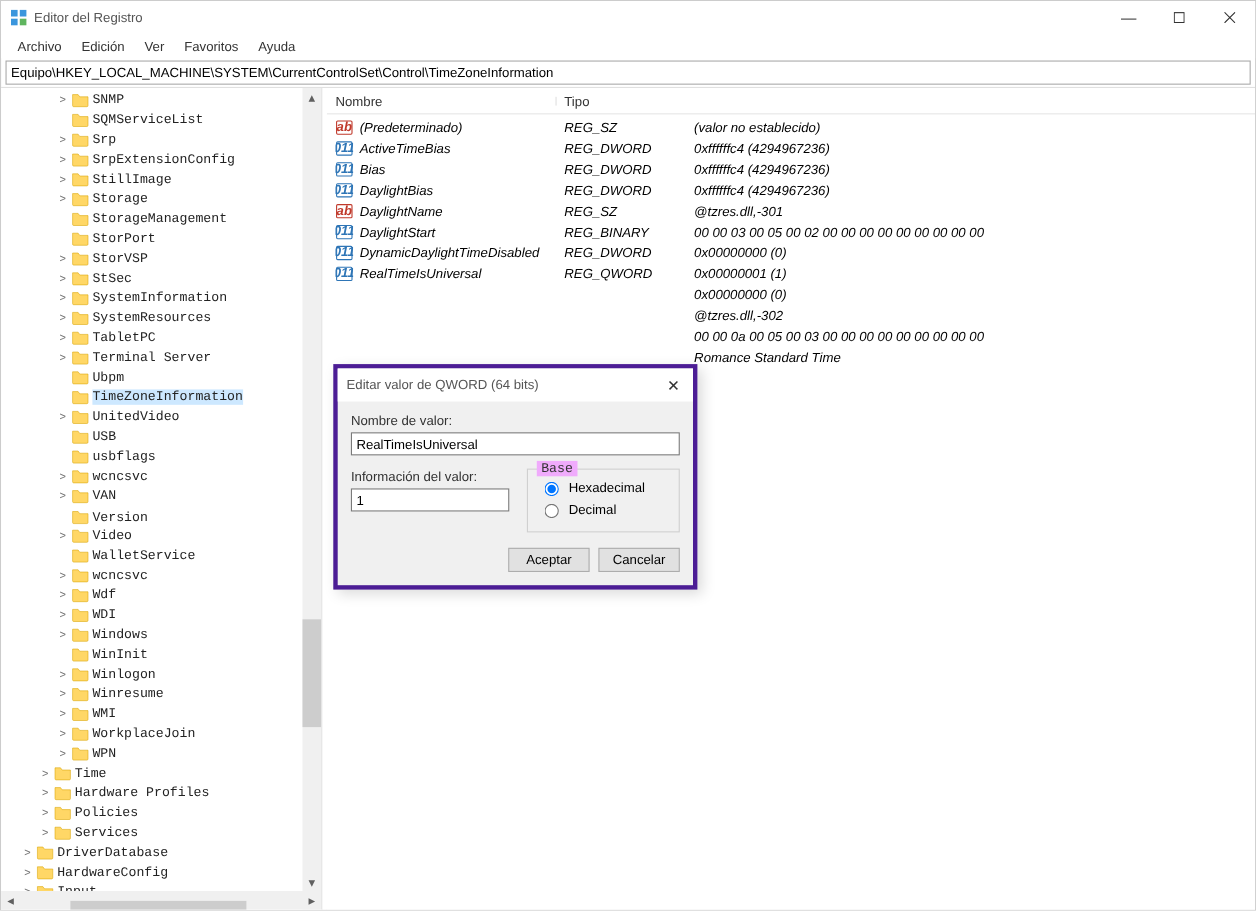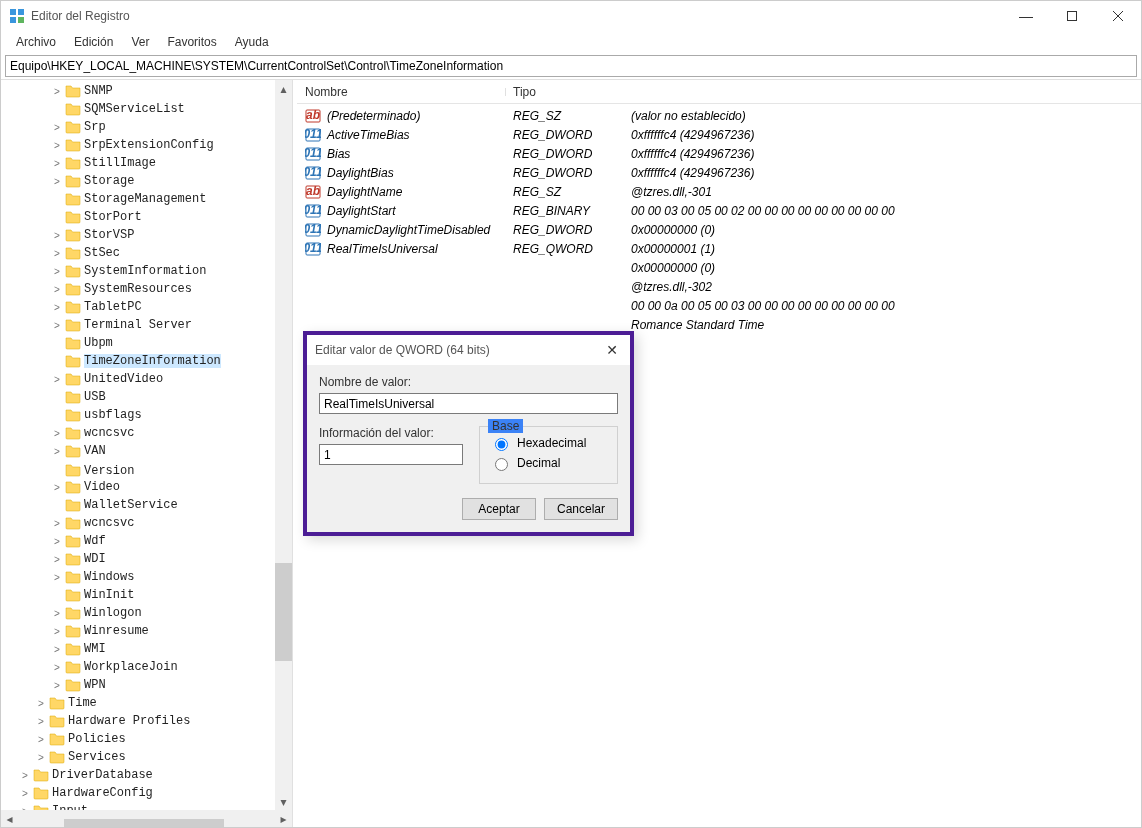--- a/index.html
+++ b/index.html
@@ -53,21 +53,21 @@
 .dialog { position: absolute; left: 302px; top: 251px; width: 331px; background: #f0f0f0; border: 4px solid #4c1d95; box-shadow: 4px 4px 12px rgba(0,0,0,.15); z-index: 100; }
 .dialog-titlebar { height: 30px; display:flex; align-items:center; padding: 0 8px; background:#fff; color:#555; }
 .dialog-titlebar .dtitle { flex:1; }
 .dialog-body { padding: 10px 12px 12px 12px; }
 .dialog-label { color:#333; margin-bottom: 4px; }
 .dialog-input { width: 100%; border: 1px solid #7a7a7a; background:#fff; padding: 2px 4px; height: 21px; }
 .dialog-input.ro { background:#fff; }
 .dialog-row2 { display:flex; gap: 16px; margin-top: 12px; }
 .dialog-row2 .left { width: 144px; }
 .fieldset { border:1px solid #d0d0d0; padding: 6px 10px 10px 10px; position:relative; flex:1; }
-.fieldset .legend { position:absolute; top:-8px; left:8px; background:#3b82f6; padding:0 4px; color:#333; }
+.fieldset .legend { position:absolute; top:-8px; left:8px; background:#f0abfc; padding:0 4px; color:#333;font-family:Liberation Mono, monospace; }
 .radio-row { display:flex; align-items:center; height:20px; gap:6px; }
 .radio { width:13px; height:13px; }
 .dialog-buttons { display:flex; justify-content:flex-end; gap:8px; margin-top: 14px; }
 .dlgbtn { width: 74px; height: 22px; background:#e1e1e1; border:1px solid #adadad; cursor:default; display:flex; align-items:center; justify-content:center; }
 
 svg { display:block; }
 </style>
 </head>
 <body>
 

